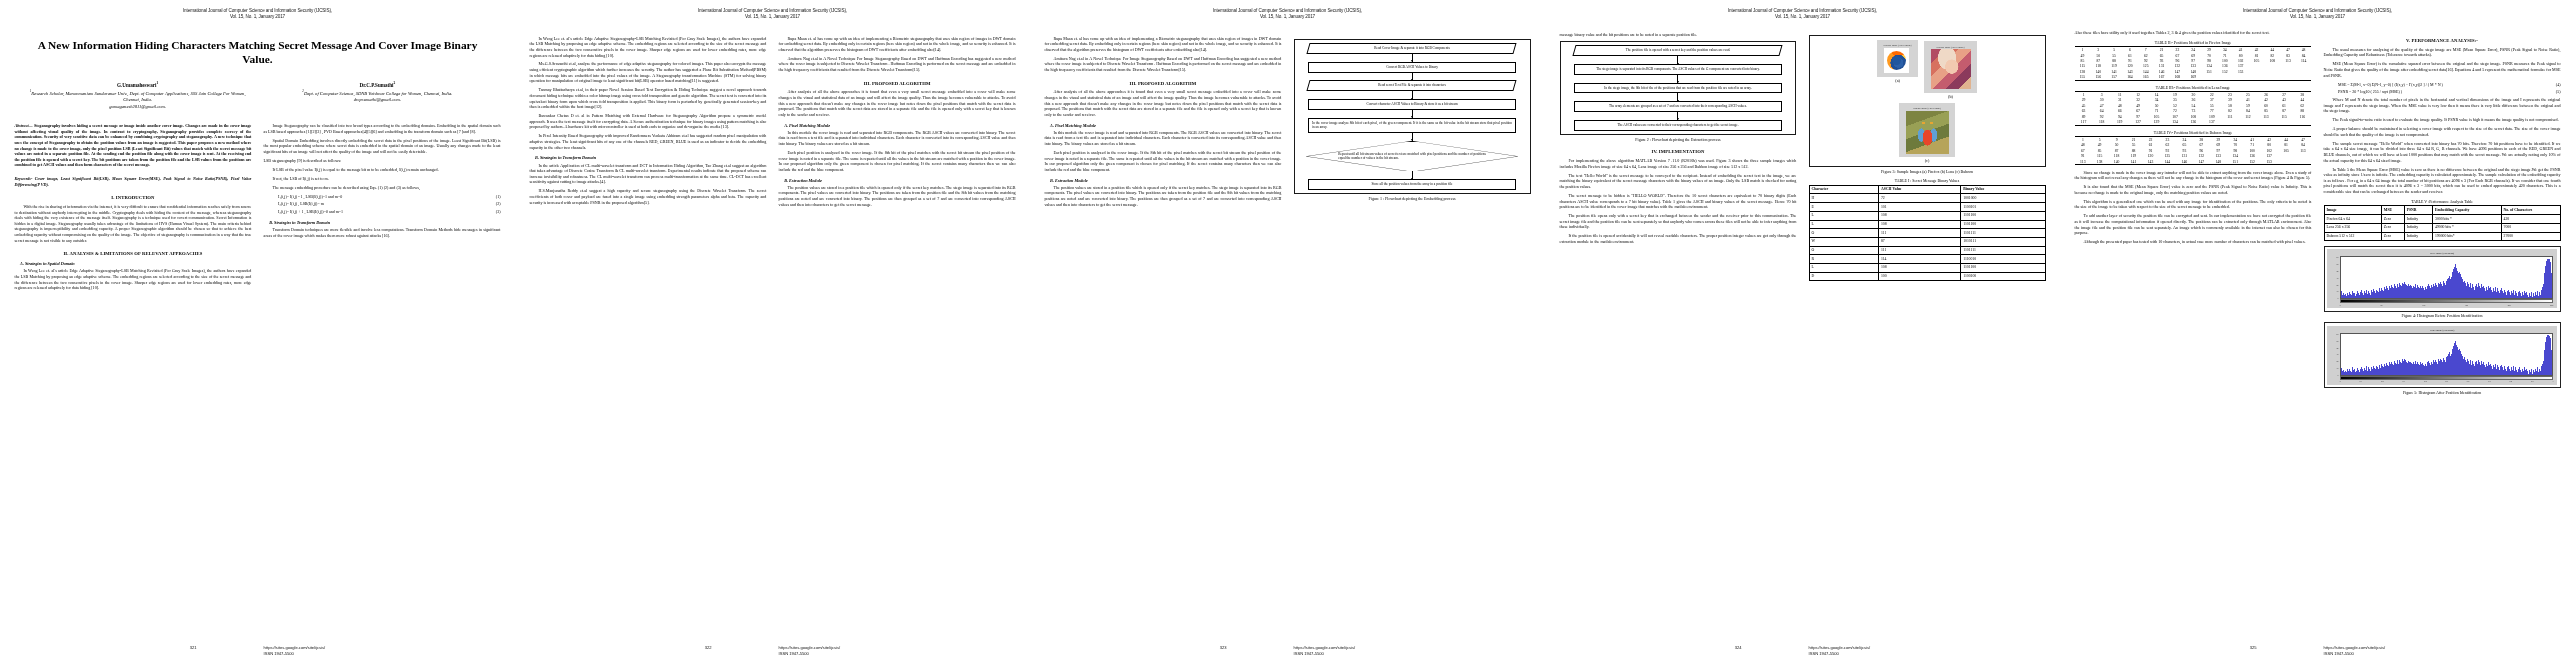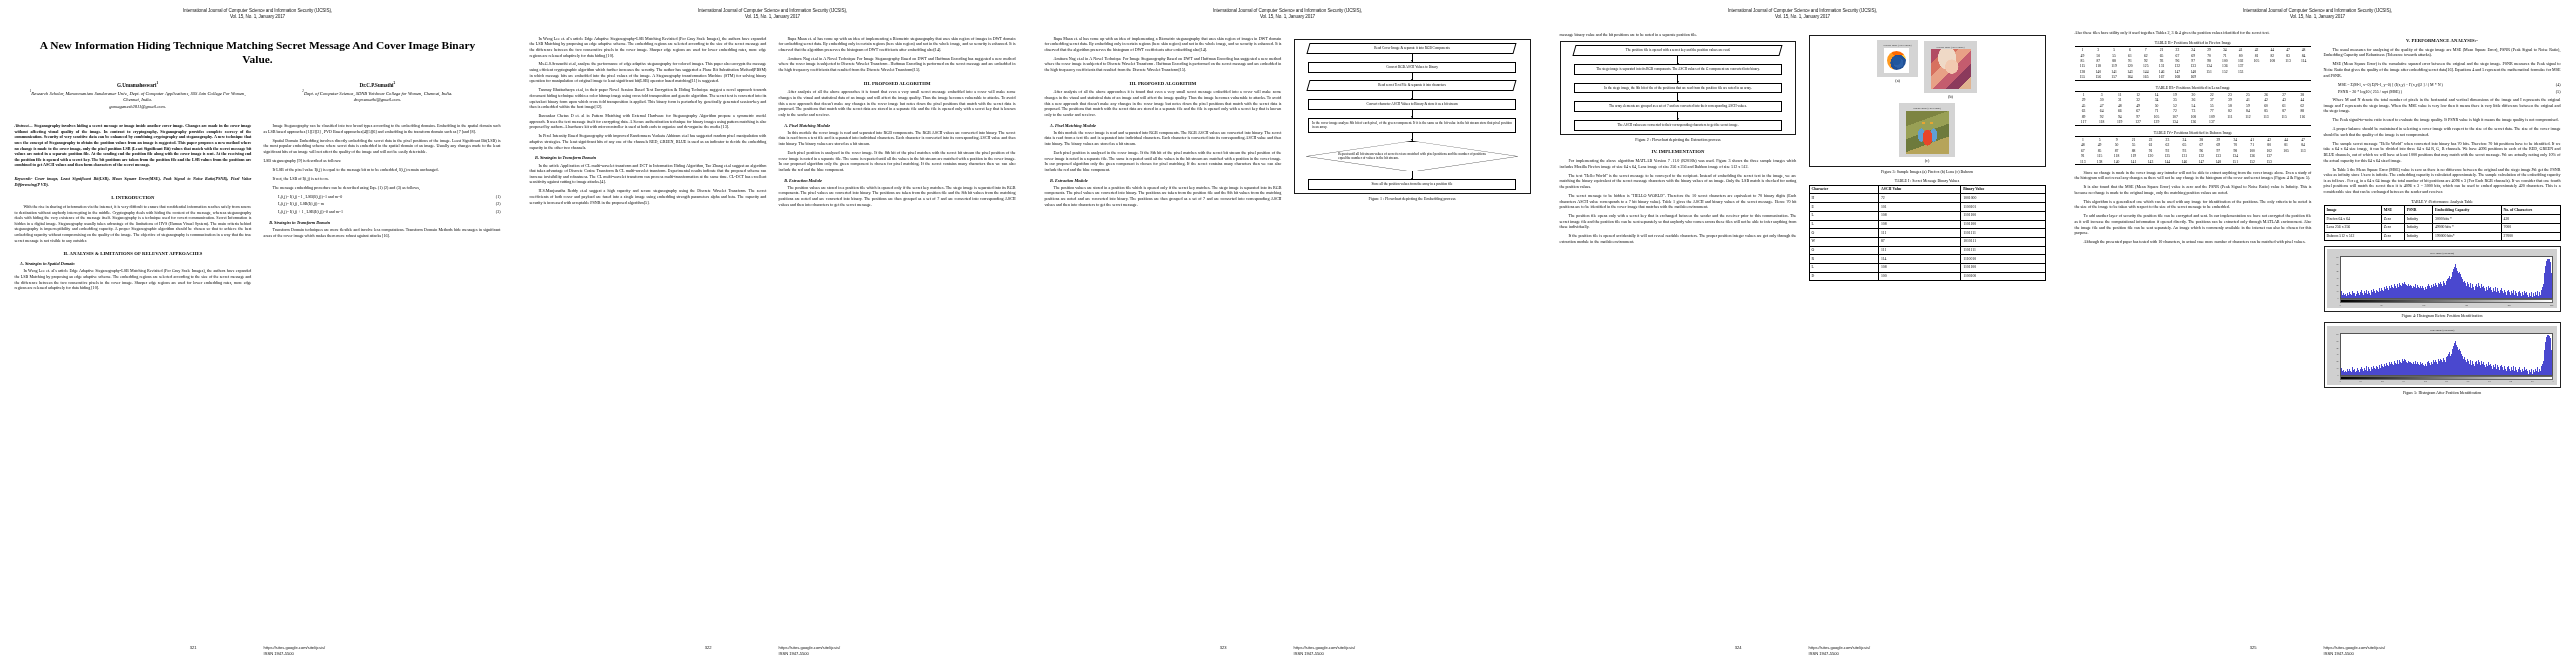--- a/index.html
+++ b/index.html
@@ -284,21 +284,21 @@
 <body>
 
 <div id="viewport">
 
   <div class="page">
     <div class="journal-header">
       <div>International Journal of Computer Science and Information Security (IJCSIS),</div>
       <div>Vol. 15, No. 1, January 2017</div>
     </div>
 
-    <div class="paper-title">A New Information Hiding Technique Matching Secret Message And Cover Image Binary Value.</div>
+    <div class="paper-title">A New Information Hiding Characters Matching Secret Message And Cover Image Binary Value.</div>
 
     <div class="authors">
       <div class="author-block">
         <div class="author-name"><span>G.Umamaheswari</span><sup>1</sup></div>
         <div class="author-aff"><sup>1</sup><span>Research Scholar, Manonmaniam Sundaranar Univ., Dept. of Computer Applications, SSS Jain College For Women, Chennai, India.</span></div>
         <div class="author-aff">gumaganesh2011@gmail.com.</div>
       </div>
       <div class="author-block">
         <div class="author-name"><span>Dr.C.P.Sumathi</span><sup>2</sup></div>
         <div class="author-aff"><sup>2</sup><span>Dept. of Computer Science, SDNB Vaishnav College for Women, Chennai, India.</span></div>

